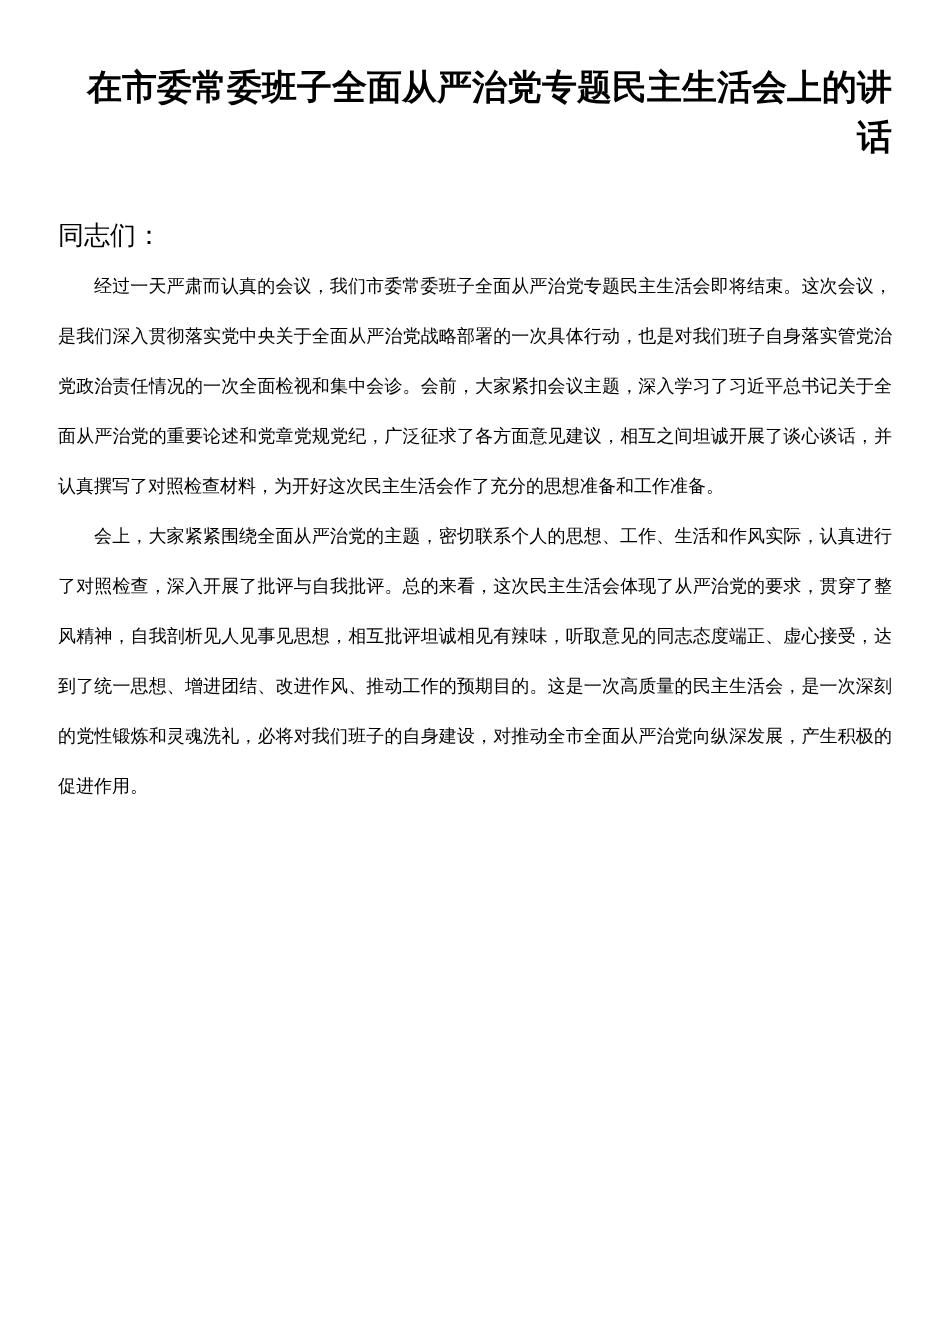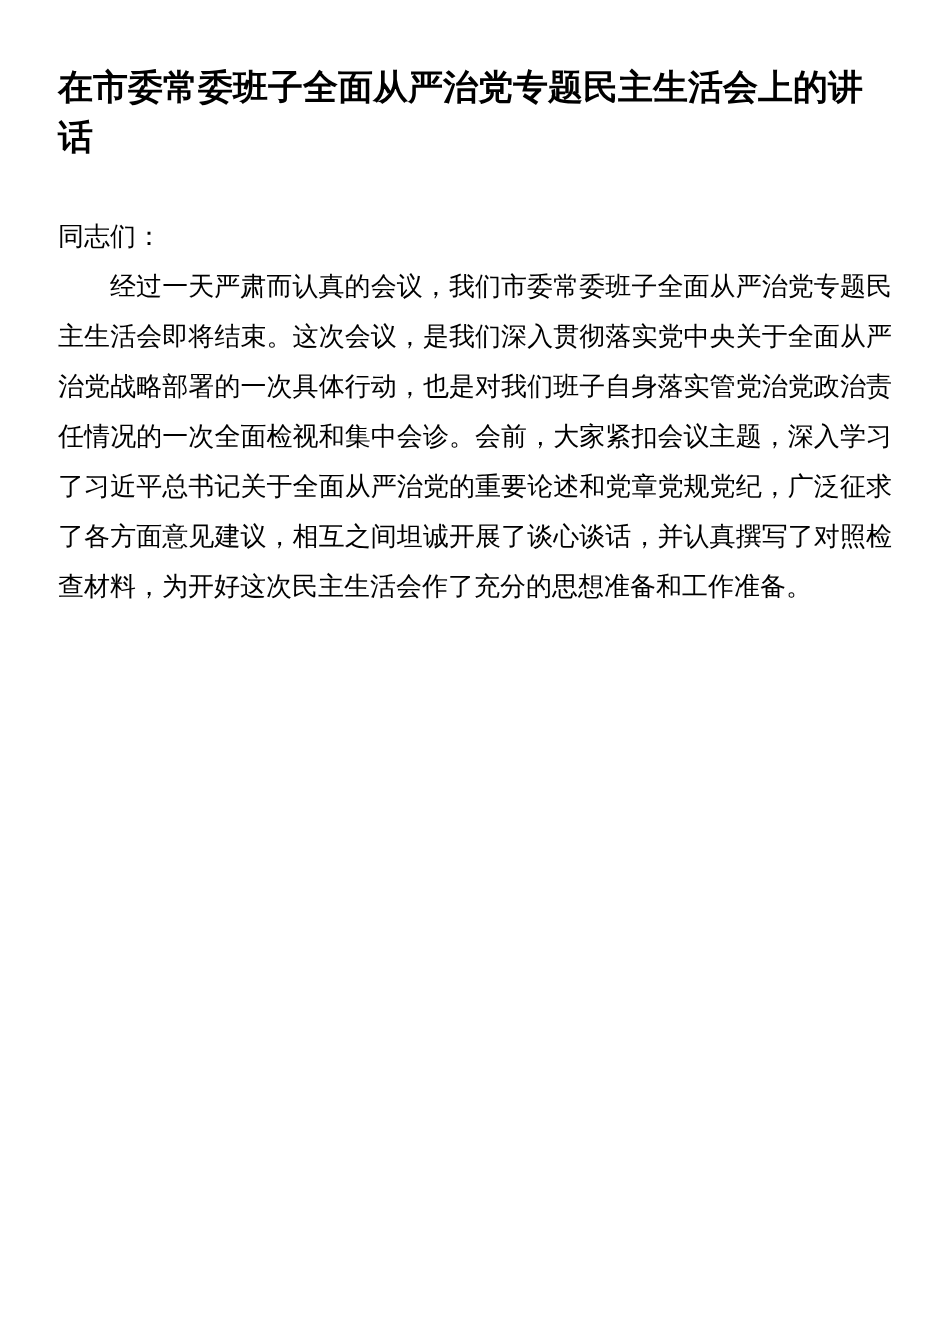--- a/index.html
+++ b/index.html
@@ -17,44 +17,46 @@
     padding: 62px 58px 0 58px;
     font-family: "Liberation Sans", "DejaVu Sans", sans-serif;
     color: #000000;
     overflow: hidden;
   }
   .doc-title {
     margin: 0 0 49px 0;
     font-size: 35px;
     font-weight: bold;
     line-height: 50px;
-    text-align: left;
+    text-align: right;
     letter-spacing: 0;
     word-break: break-all;
   }
   .salutation {
     margin: 0;
     font-size: 26px;
     line-height: 50px;
     text-align: left;
+    font-family: Liberation Serif, serif;
   }
   .para {
     margin: 0;
-    font-size: 26px;
+    font-size: 18px;
     line-height: 50px;
     text-indent: 2em;
     text-align: justify;
     word-break: break-all;
     letter-spacing: 0;
   }
 </style>
 </head>
 <body>
 
 <div class="page">
   <h1 class="doc-title">在市委常委班子全面从严治党专题民主生活会上的讲话</h1>
 
   <p class="salutation">同志们：</p>
 
   <p class="para">经过一天严肃而认真的会议，我们市委常委班子全面从严治党专题民主生活会即将结束。这次会议，是我们深入贯彻落实党中央关于全面从严治党战略部署的一次具体行动，也是对我们班子自身落实管党治党政治责任情况的一次全面检视和集中会诊。会前，大家紧扣会议主题，深入学习了习近平总书记关于全面从严治党的重要论述和党章党规党纪，广泛征求了各方面意见建议，相互之间坦诚开展了谈心谈话，并认真撰写了对照检查材料，为开好这次民主生活会作了充分的思想准备和工作准备。</p>
 
+  <p class="para">会上，大家紧紧围绕全面从严治党的主题，密切联系个人的思想、工作、生活和作风实际，认真进行了对照检查，深入开展了批评与自我批评。总的来看，这次民主生活会体现了从严治党的要求，贯穿了整风精神，自我剖析见人见事见思想，相互批评坦诚相见有辣味，听取意见的同志态度端正、虚心接受，达到了统一思想、增进团结、改进作风、推动工作的预期目的。这是一次高质量的民主生活会，是一次深刻的党性锻炼和灵魂洗礼，必将对我们班子的自身建设，对推动全市全面从严治党向纵深发展，产生积极的促进作用。</p>
 
 </div>
 
 </body></html>

